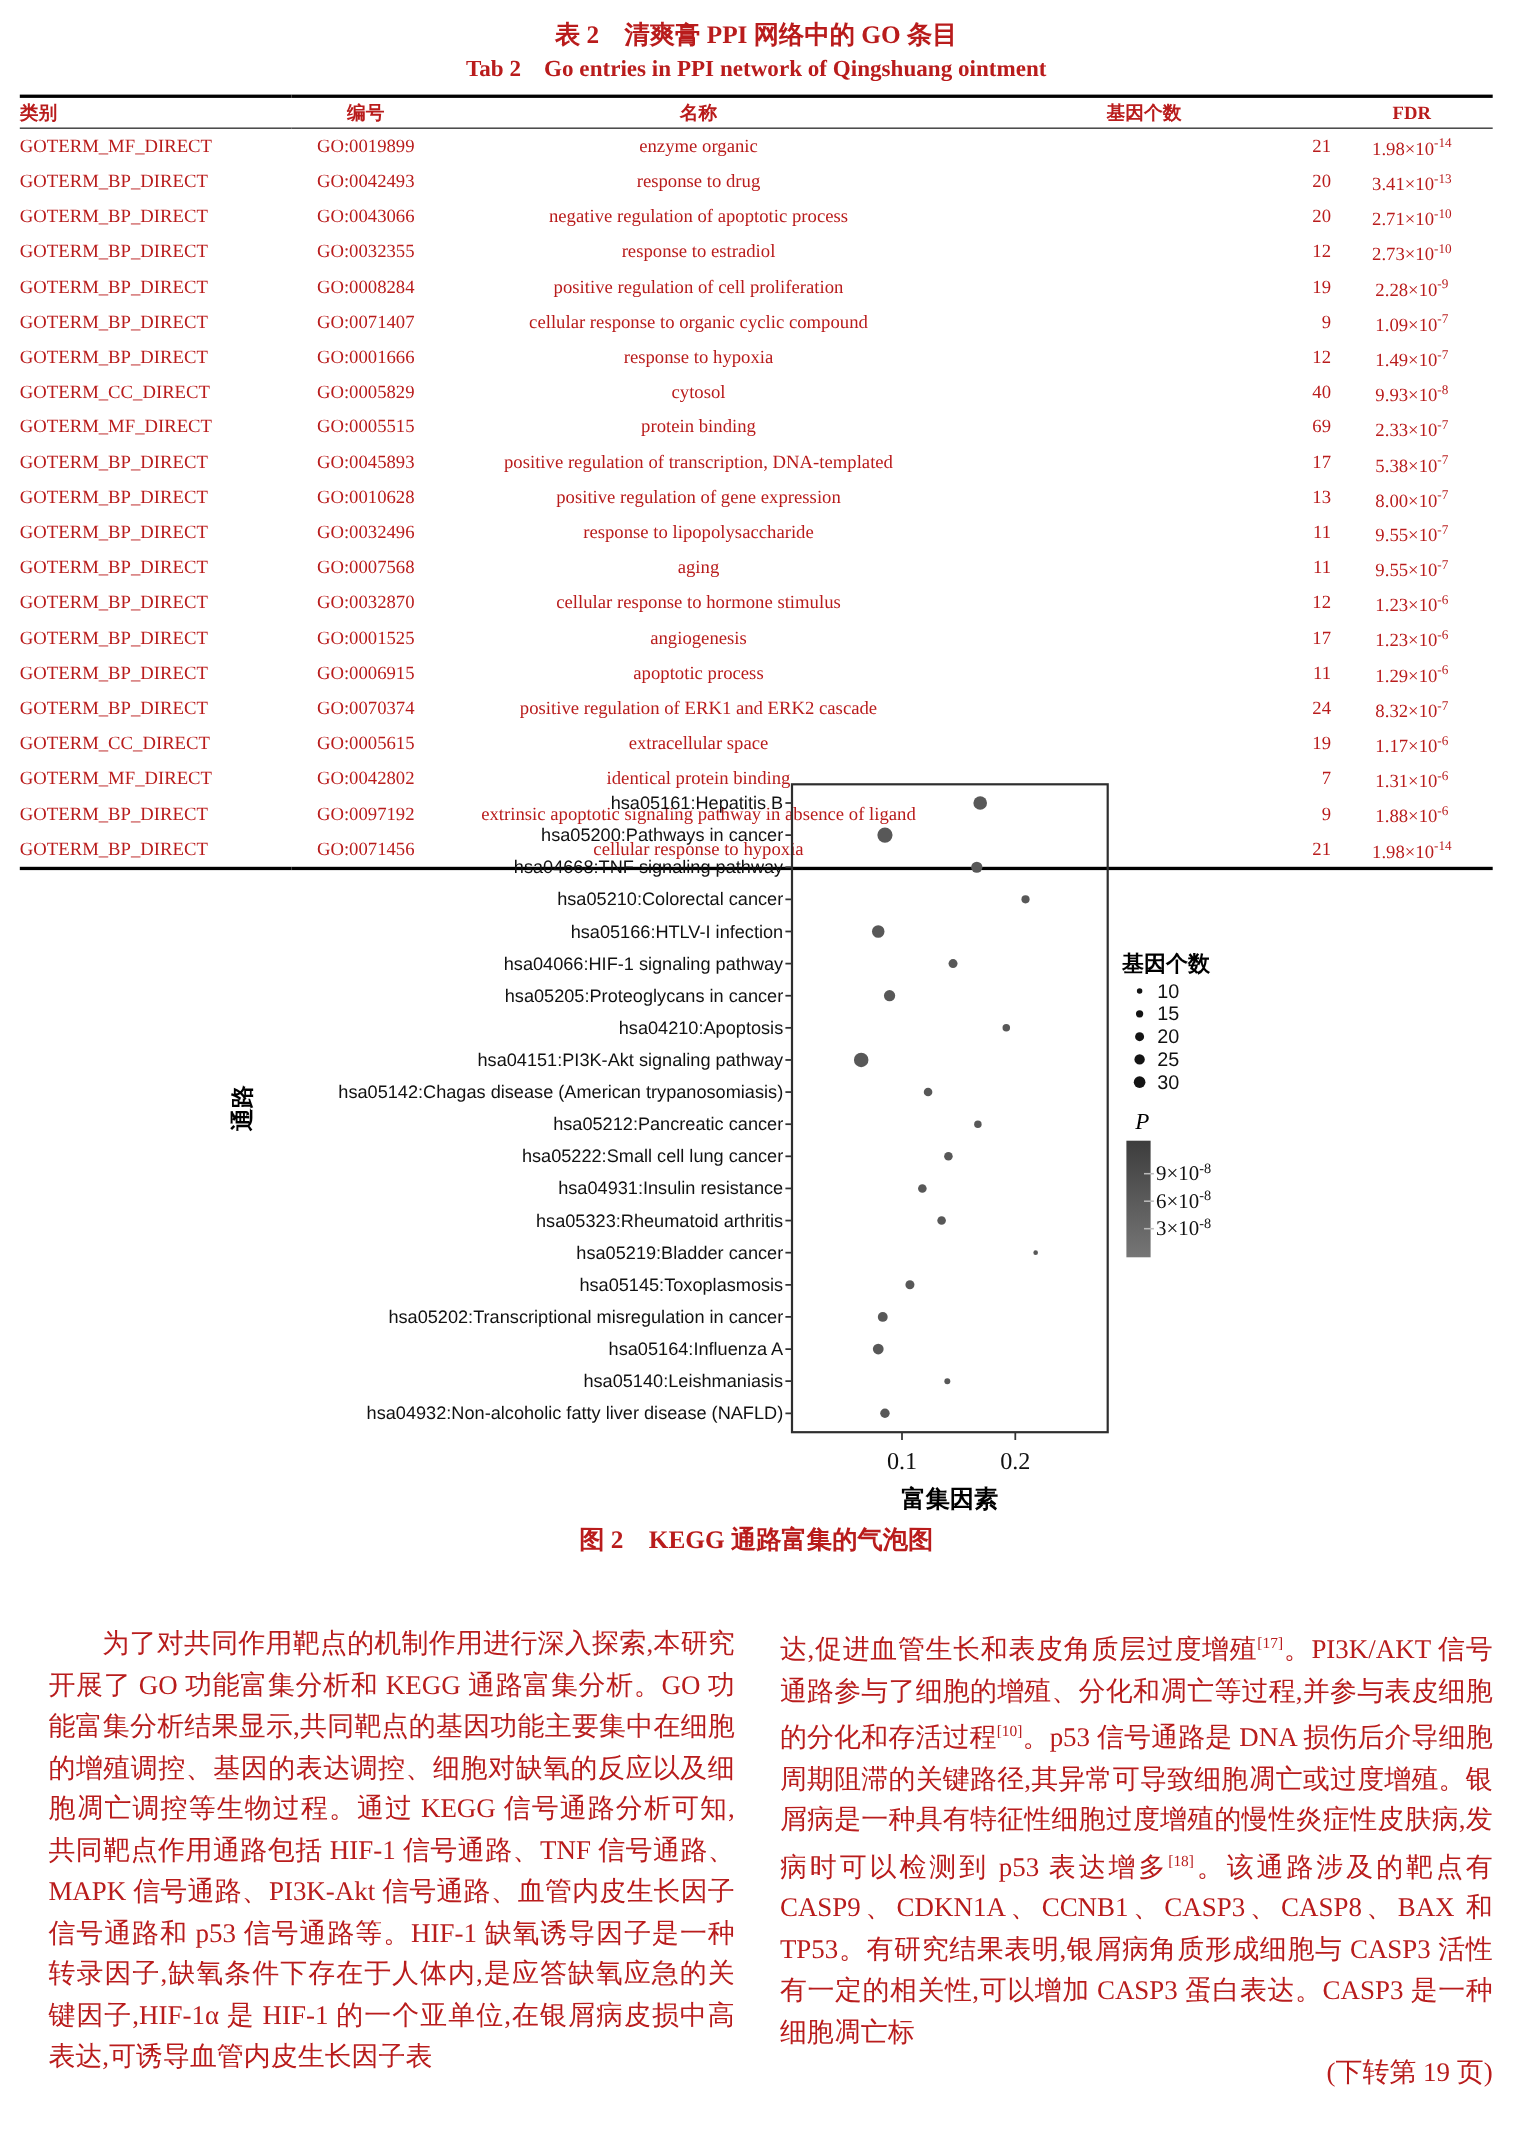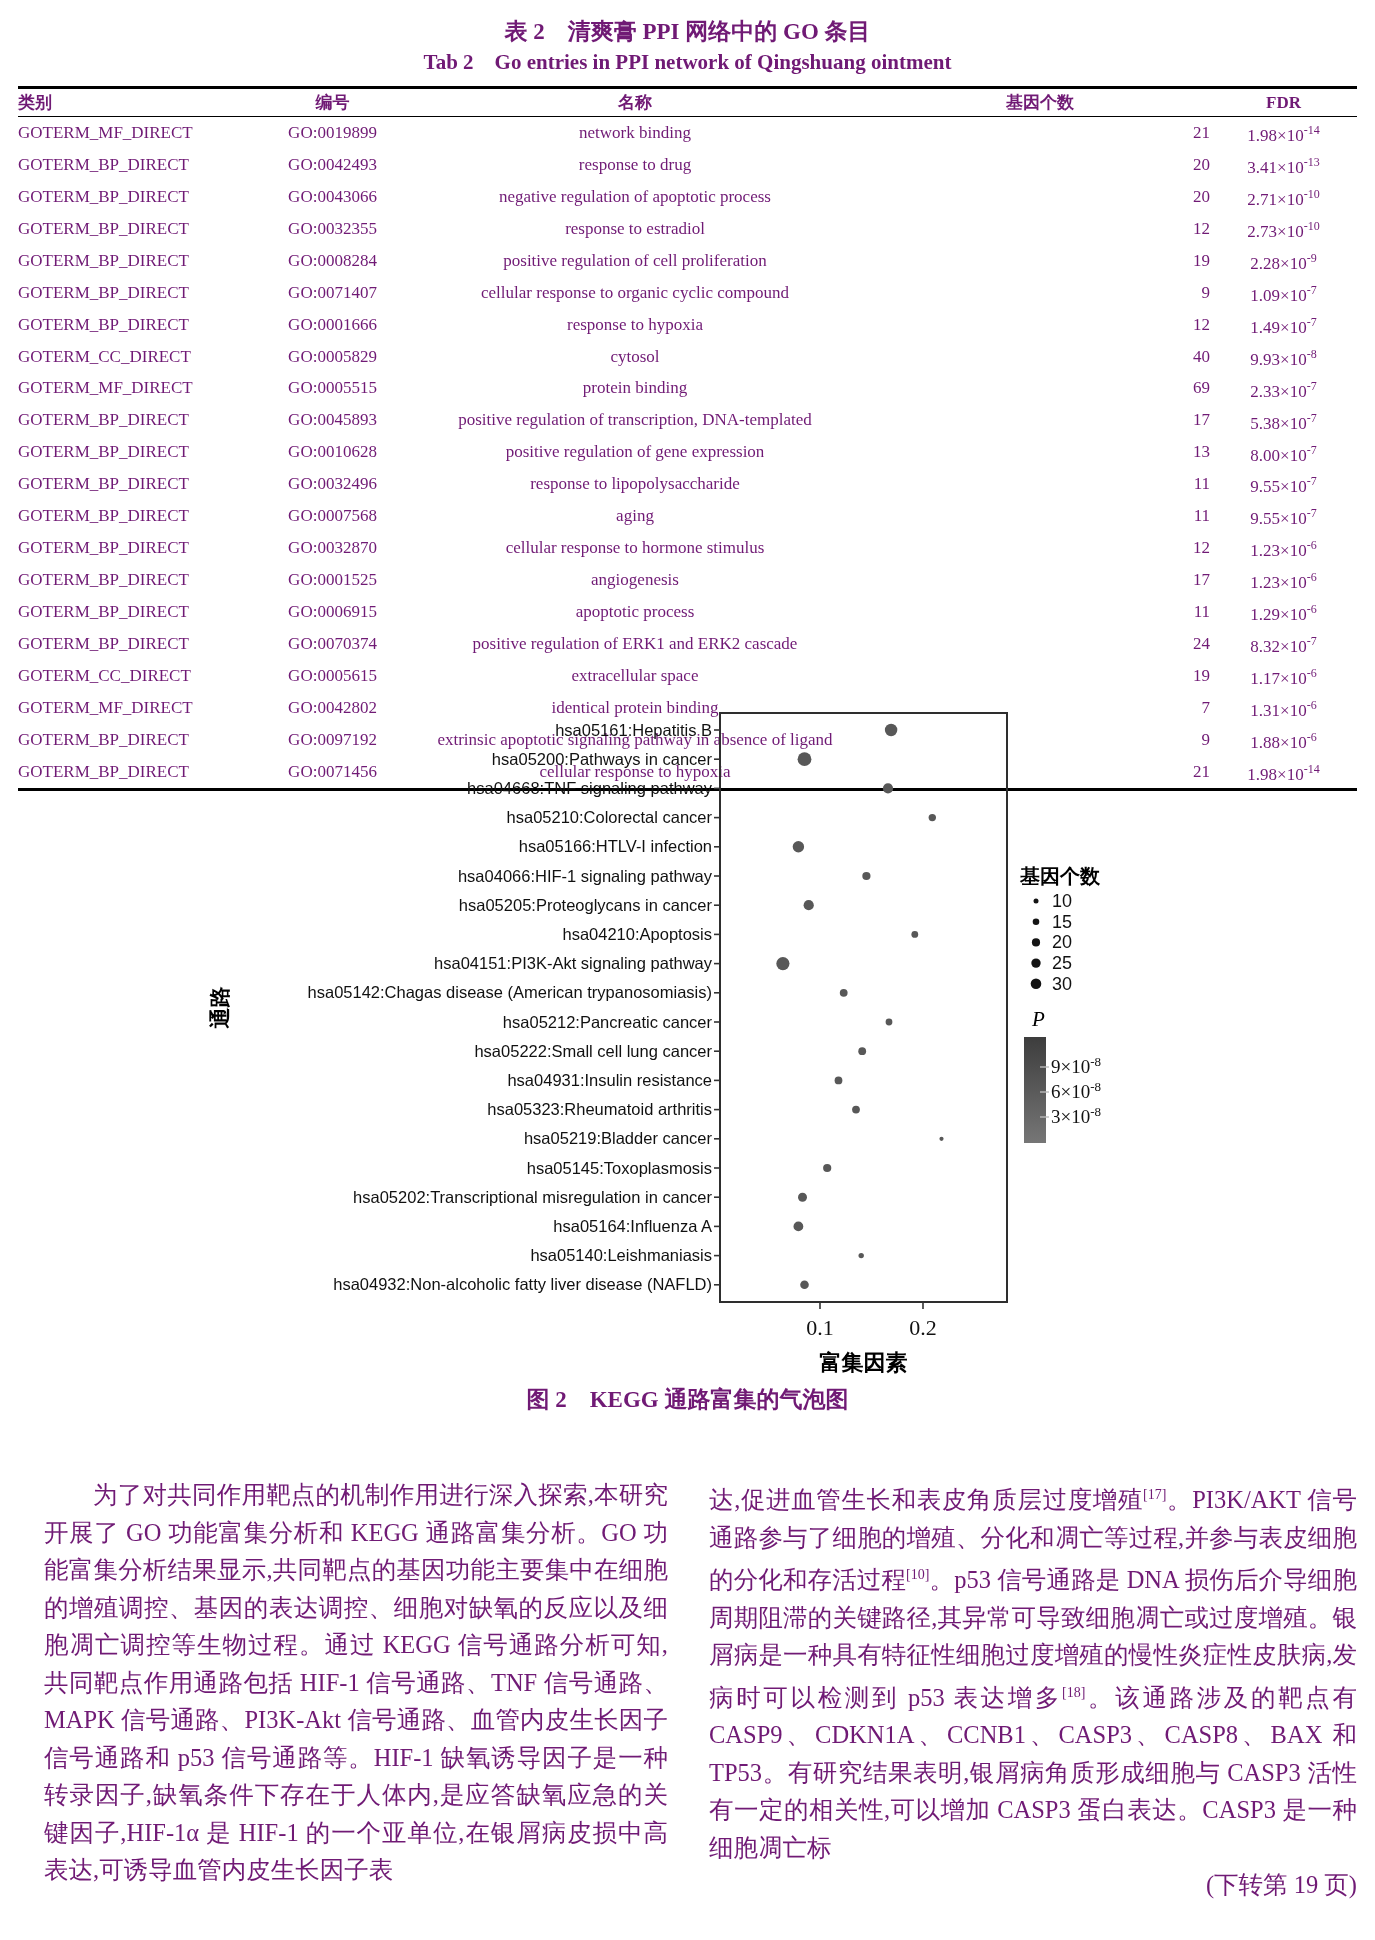--- a/index.html
+++ b/index.html
@@ -1,17 +1,17 @@
 <!DOCTYPE html>
 <html><head>
 <meta charset="utf-8">
 <style>
   html,body{margin:0;padding:0;background:#ffffff;}
   .page{position:relative;width:1375px;height:1940px;background:#ffffff;overflow:hidden;
-        font-family:"Liberation Serif","DejaVu Serif",serif;color:#701a75;}
+        font-family:"Liberation Serif","DejaVu Serif",serif;color:#b91c1c;}
   
   .tbl-title-zh{position:absolute;top:16px;left:0;width:100%;text-align:center;
                 font-size:23px;font-weight:bold;}
   .tbl-title-en{position:absolute;top:48px;left:0;width:100%;text-align:center;
                 font-size:21px;font-weight:bold;}
   
   table.go-table{position:absolute;left:18px;top:86px;width:1339px;border-collapse:collapse;
                  border-top:3px solid #000;border-bottom:3px solid #000;
                  font-size:17px;table-layout:fixed;}
   table.go-table thead th{border-bottom:1.5px solid #000;font-weight:bold;height:27px;
@@ -67,21 +67,21 @@
         <th class="c2">编号</th>
         <th class="c3">名称</th>
         <th class="c4">基因个数</th>
         <th class="c5">FDR</th>
       </tr>
     </thead>
     <tbody>
         <tr>
           <td class="c1">GOTERM_MF_DIRECT</td>
           <td class="c2">GO:0019899</td>
-          <td class="c3">network binding</td>
+          <td class="c3">enzyme organic</td>
           <td class="c4">21</td>
           <td class="c5">1.98×10<sup>-14</sup></td>
         </tr>
         <tr>
           <td class="c1">GOTERM_BP_DIRECT</td>
           <td class="c2">GO:0042493</td>
           <td class="c3">response to drug</td>
           <td class="c4">20</td>
           <td class="c5">3.41×10<sup>-13</sup></td>
         </tr>

